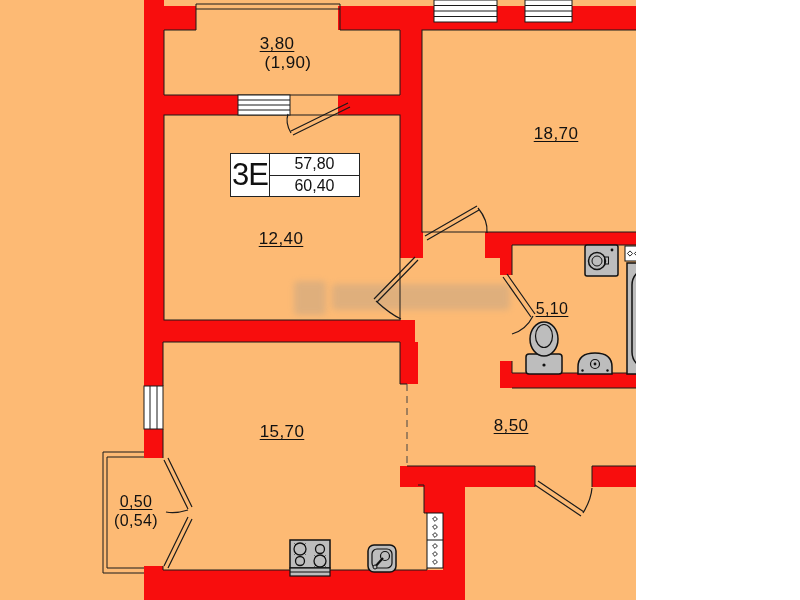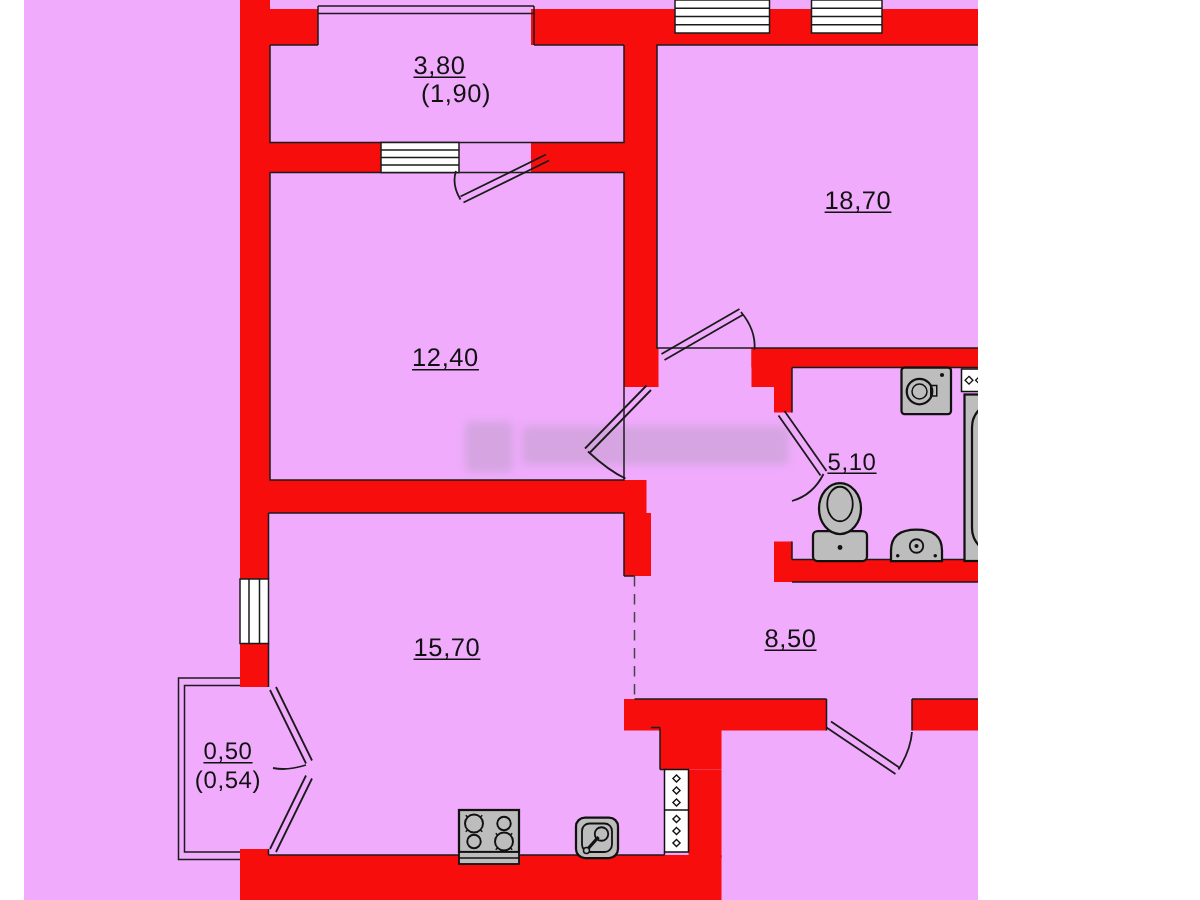--- a/index.html
+++ b/index.html
@@ -1,17 +1,17 @@
 <!DOCTYPE html>
 <html><head>
 <meta charset="utf-8">
 <style>
   html,body{margin:0;padding:0;background:#ffffff;}
-  #stage{position:relative;width:636px;height:600px;background:#f0abfc;overflow:hidden;
-         font-family:"Liberation Sans",sans-serif;color:#111;margin-left:16px;}
+  #stage{position:relative;width:636px;height:600px;background:#fdba74;overflow:hidden;
+         font-family:"Liberation Sans",sans-serif;color:#111;}
   .wall{position:absolute;background:#f80d0d;}
   svg.lines{position:absolute;left:0;top:0;width:800px;height:600px;}
   .lbl{position:absolute;transform:translate(-50%,-50%);font-size:17px;letter-spacing:.4px;
        white-space:nowrap;color:#111;}
   .lbl.small{font-size:16px;}
   .area{text-decoration:underline;text-underline-offset:2px;}
   .paren{text-decoration:none;}
   
   #unitbox{position:absolute;left:230px;top:153px;width:128px;height:42px;background:#fff;
            border:1px solid #222;display:flex;}
@@ -181,14 +181,21 @@
   <div class="lbl area" style="left:277px;top:44px">3,80</div>
   <div class="lbl paren" style="left:288px;top:63px">(1,90)</div>
   <div class="lbl area" style="left:556px;top:134px">18,70</div>
   <div class="lbl area" style="left:281px;top:239px">12,40</div>
   <div class="lbl area small" style="left:552px;top:309px">5,10</div>
   <div class="lbl area" style="left:511px;top:426px">8,50</div>
   <div class="lbl area" style="left:282px;top:432px">15,70</div>
   <div class="lbl area small" style="left:136px;top:502px">0,50</div>
   <div class="lbl paren small" style="left:136px;top:521px">(0,54)</div>
 
+  <div id="unitbox">
+    <div class="big">3Е</div>
+    <div class="col">
+      <div>57,80</div>
+      <div>60,40</div>
+    </div>
+  </div>
 
 </div>
 
 </body></html>

